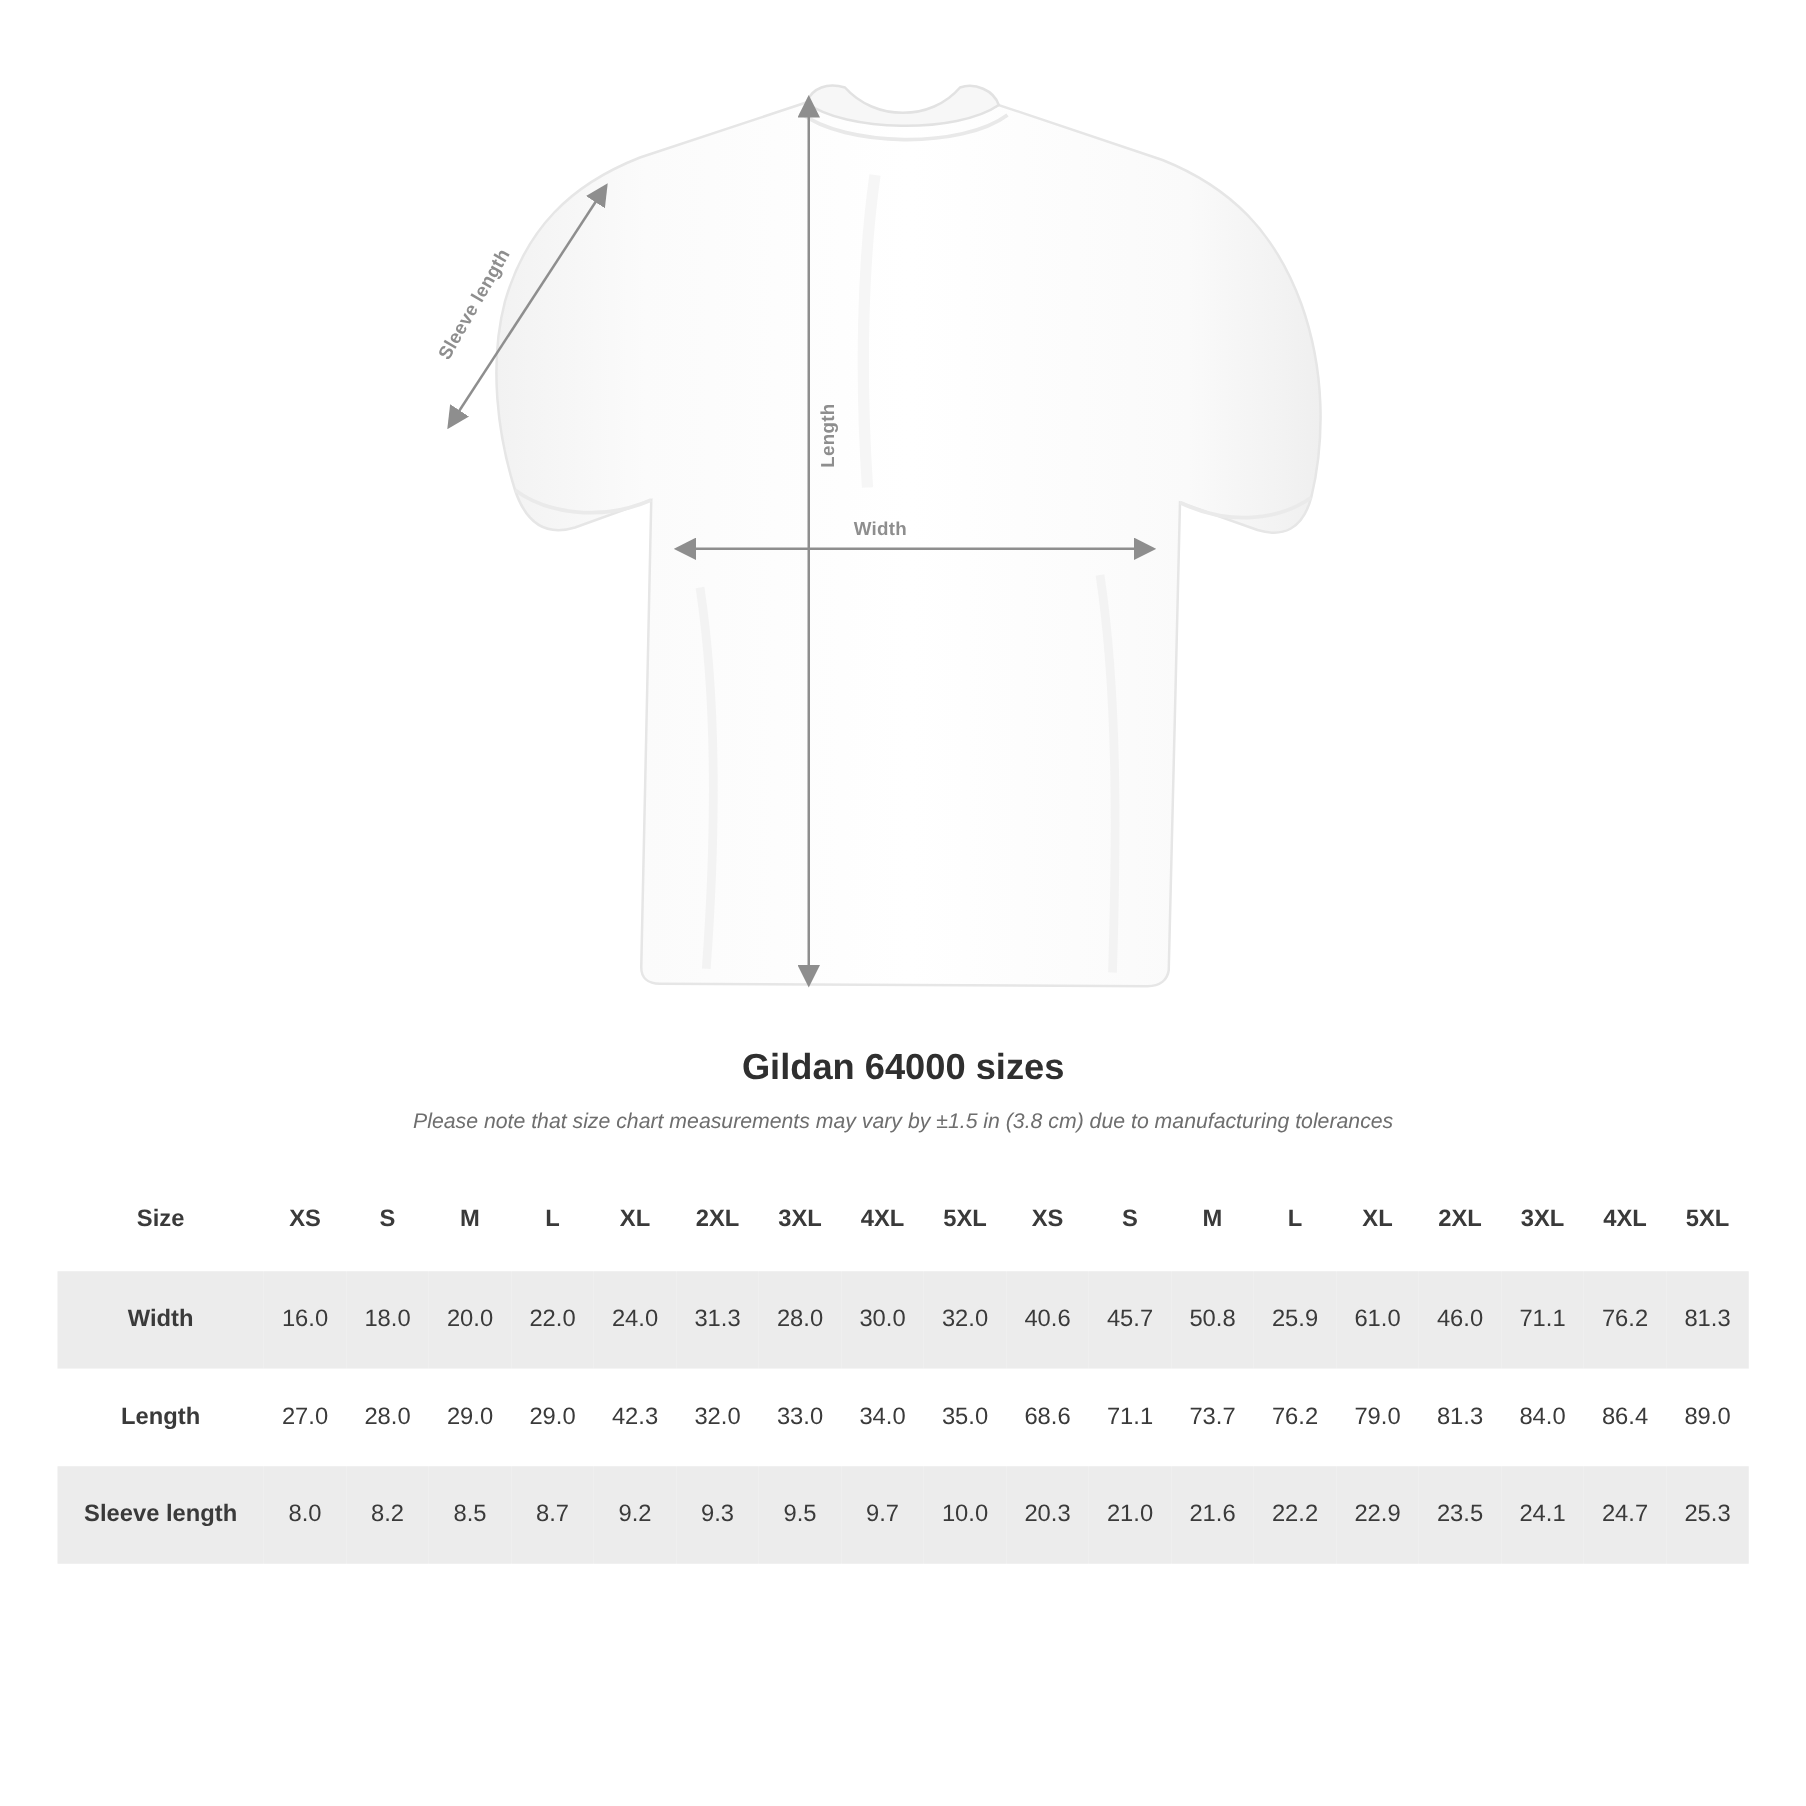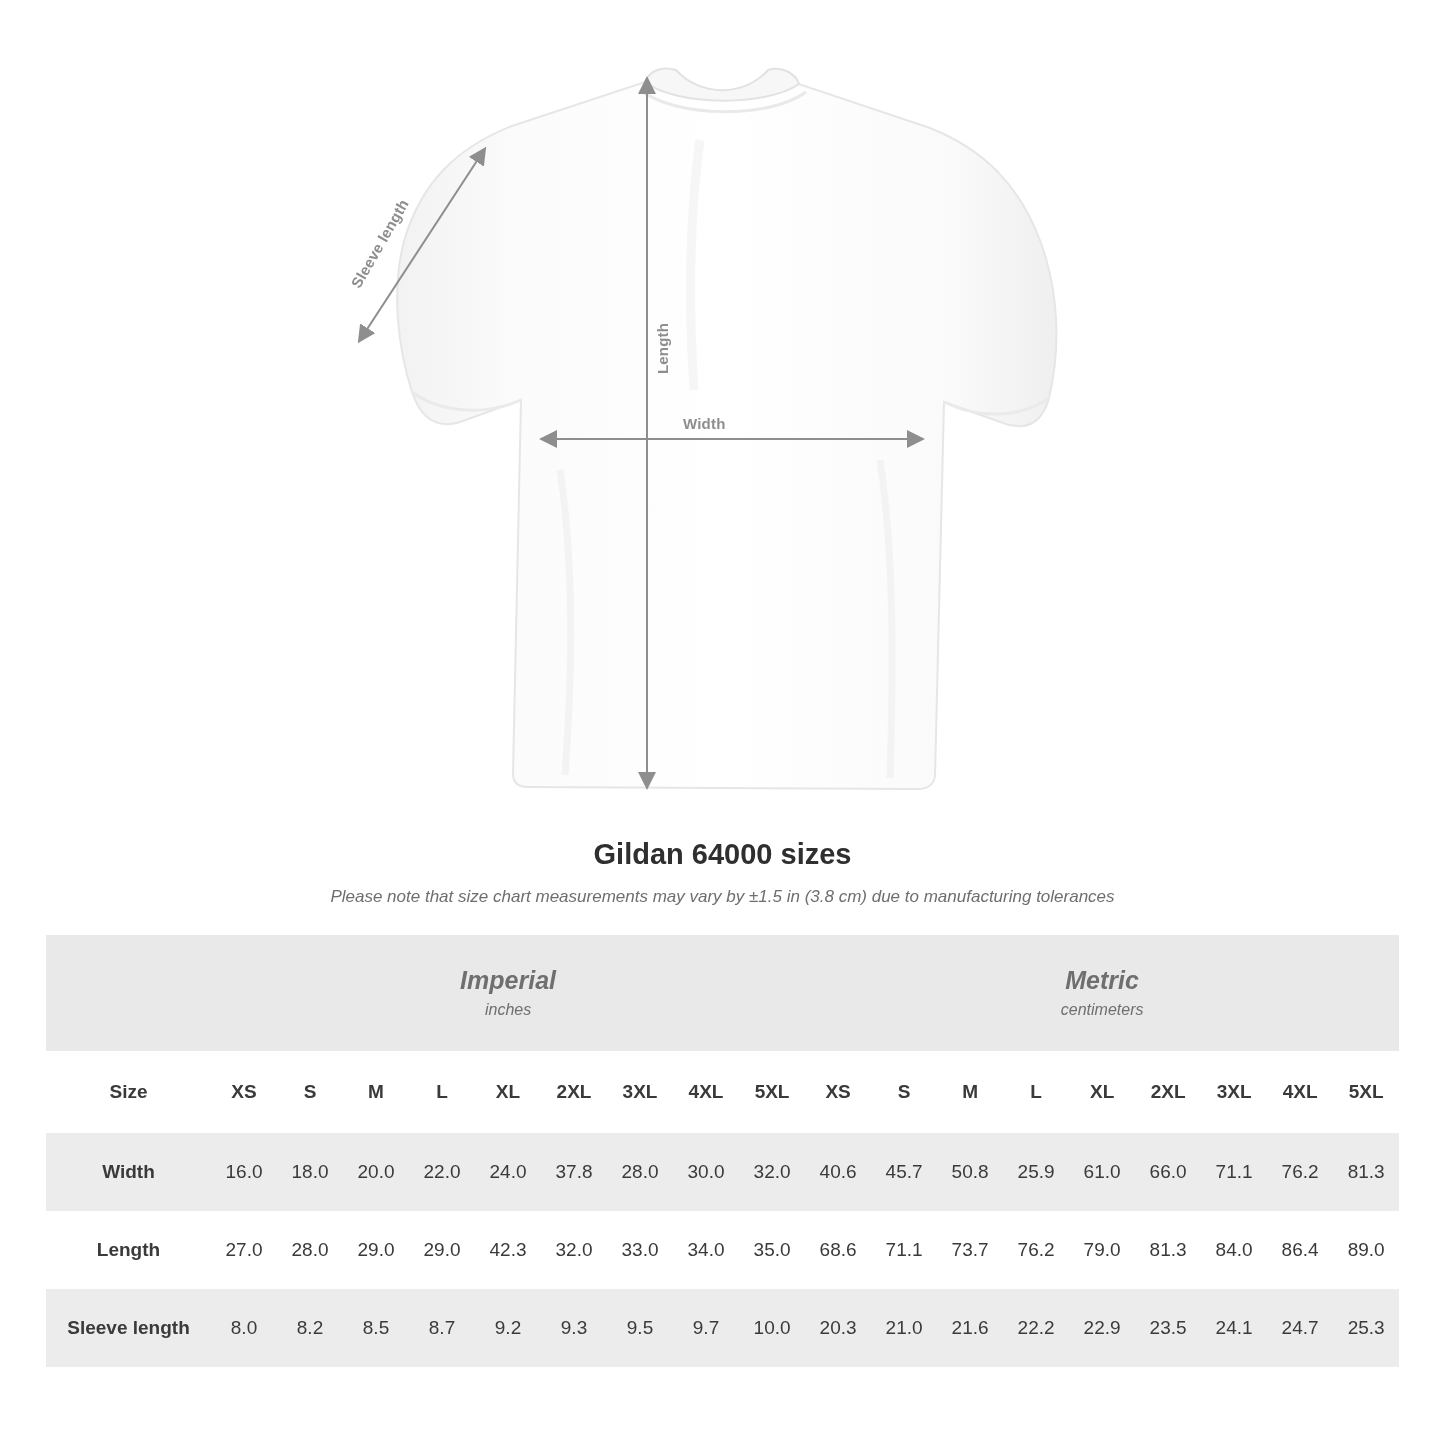--- a/index.html
+++ b/index.html
@@ -227,31 +227,20 @@
           <col class="col-data">
           <col class="col-data">
           <col class="col-data">
         <col class="col-data">
           <col class="col-data">
           <col class="col-data">
           <col class="col-data">
       </colgroup>
       <tbody>
 
-        <tr class="unit-row">
-          <td class="unit-blank"></td>
-          <td colspan="9">
-            <div class="unit-sys">Imperial</div>
-            <div class="unit-units">inches</div>
-          </td>
-          <td colspan="9">
-            <div class="unit-sys">Metric</div>
-            <div class="unit-units">centimeters</div>
-          </td>
-        </tr>
 
         <tr class="header-row">
           <td class="rowlabel-head">Size</td>
           <td>XS</td>
           <td>S</td>
           <td>M</td>
           <td>L</td>
           <td>XL</td>
           <td>2XL</td>
           <td>3XL</td>
@@ -268,30 +257,30 @@
           <td>5XL</td>
         </tr>
 
         <tr class="data-row shade">
           <td class="row-label">Width</td>
           <td>16.0</td>
           <td>18.0</td>
           <td>20.0</td>
           <td>22.0</td>
           <td>24.0</td>
-          <td>37.8</td>
+          <td>31.3</td>
           <td>28.0</td>
           <td>30.0</td>
           <td>32.0</td>
           <td>40.6</td>
           <td>45.7</td>
           <td>50.8</td>
           <td>25.9</td>
           <td>61.0</td>
-          <td>66.0</td>
+          <td>46.0</td>
           <td>71.1</td>
           <td>76.2</td>
           <td>81.3</td>
         </tr>
 
         <tr class="data-row plain">
           <td class="row-label">Length</td>
           <td>27.0</td>
           <td>28.0</td>
           <td>29.0</td>

